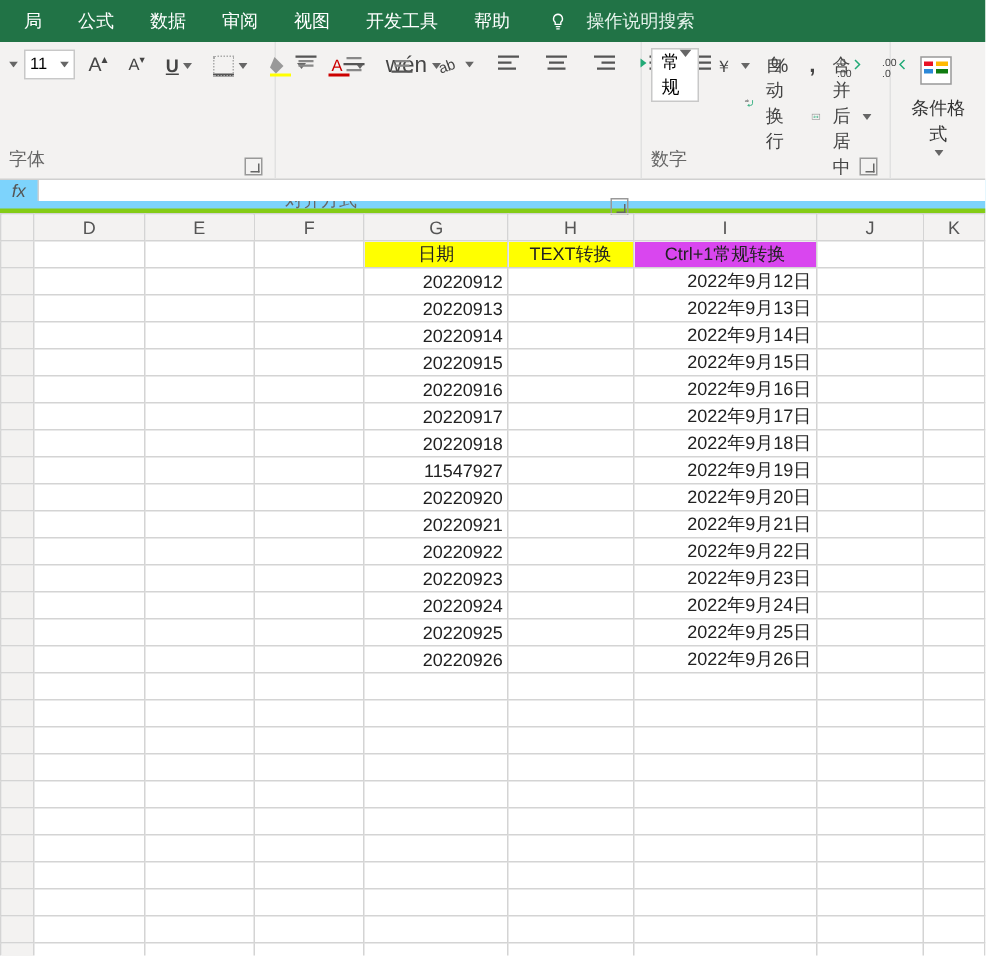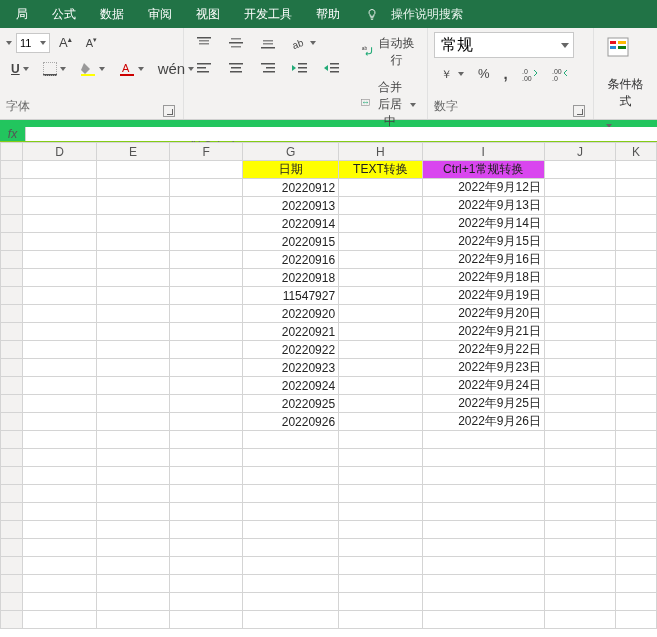--- a/index.html
+++ b/index.html
@@ -56,21 +56,21 @@
     display: flex;
     gap: 4px;
     align-items: flex-start;
   }
   .group .label {
     text-align: right;
     color: #666;
     font-size: 12px;
     padding: 2px 0 4px 0;
   }
-  .col { display: flex; flex-direction: column; gap: 4px; align-items:flex-start; }
+  .col { display: flex; flex-direction: row; gap: 4px; align-items:flex-start; }
   .row { display: flex; gap: 4px; align-items:center; }
   .btn {
     border: 1px solid transparent;
     background: transparent;
     padding: 2px 4px;
     display: inline-flex;
     align-items: center;
     gap: 3px;
     cursor: pointer;
     color: #444;
@@ -79,54 +79,54 @@
   .caret {
     width: 6px; height: 4px; display:inline-block;
   }
   .caret svg { display:block; }
   .fontsize-box {
     border:1px solid #c8c8c8; background:#fff; width:34px; height:20px;
     display:flex; align-items:center; justify-content:space-between;
     padding:0 3px; font-size:11px;
   }
   .select-general {
-    border:1px solid #c8c8c8; background:#fff; width:140px; height:26px;
-    display:flex; align-items:center; justify-content:space-between;
-    padding:0 6px; font-size:16px;
+    border:1px solid #c8c8c8; background:#fff; width:140px; height:36px;
+    display:flex; align-items:flex-start; justify-content:space-between;
+    padding:0 6px; font-size:12px;
   }
   .icon16 { width:16px; height:16px; display:inline-block; }
   .icon-underline { font-weight:bold; text-decoration: underline; }
   .icon-border {
     width:14px;height:14px;display:inline-block;position:relative;
   }
   .icon-border::before{
     content:"";position:absolute;left:0;right:0;bottom:0;height:2px;background:#555;
   }
   .icon-border::after{
     content:"";position:absolute;inset:0;border:1px dotted #aaa;
   }
   .bigbtn {
-    display:flex; flex-direction:column; align-items:flex-start;
-    padding:4px 6px; gap:14px; cursor:pointer;
+    display:flex; flex-direction:column; align-items:center;
+    padding:4px 6px; gap:2px; cursor:pointer;
   }
   .bigbtn .blabel { font-size:12px; color:#333; text-align:center; }
   .align-ic { width:18px; height:14px; }
   .dialog-launcher {
     width:12px;height:12px;border:1px solid #999;margin:0 2px 2px auto;
     position:relative;
   }
   .dialog-launcher::after{
     content:"";position:absolute;right:1px;bottom:1px;width:5px;height:5px;
     border-right:1px solid #666;border-bottom:1px solid #666;
   }
   .group-bottom { display:flex; justify-content:center; align-items:flex-end; gap:4px; }
   
   .formula-bar {
-    display:flex; height:22px; border-bottom:1px solid #84cc16;
-    align-items:flex-end; background:#22c55e;
+    display:flex; height:22px; border-bottom:3px solid #84cc16;
+    align-items:flex-start; background:#7dd3fc;
   }
   .fx-label {
     width:26px; border-right:1px solid #d0d0d0; display:flex;
     align-items:center; justify-content:center; color:#555; font-style:italic;
   }
   .fx-input {
     flex:1; border:none; outline:none; padding:0 6px; font-size:12px;
   }
   
   .grid-wrap { position:relative; }
@@ -546,20 +546,31 @@
           <td></td>
           <td class="right">2022年9月16日</td>
           <td></td>
           <td></td>
         </tr>
         <tr>
           <th class="rowstub"></th>
           <td></td>
           <td></td>
           <td></td>
+          <td class="right">20220917</td>
+          <td></td>
+          <td class="right">2022年9月17日</td>
+          <td></td>
+          <td></td>
+        </tr>
+        <tr>
+          <th class="rowstub"></th>
+          <td></td>
+          <td></td>
+          <td></td>
           <td class="right">20220918</td>
           <td></td>
           <td class="right">2022年9月18日</td>
           <td></td>
           <td></td>
         </tr>
         <tr>
           <th class="rowstub"></th>
           <td></td>
           <td></td>

